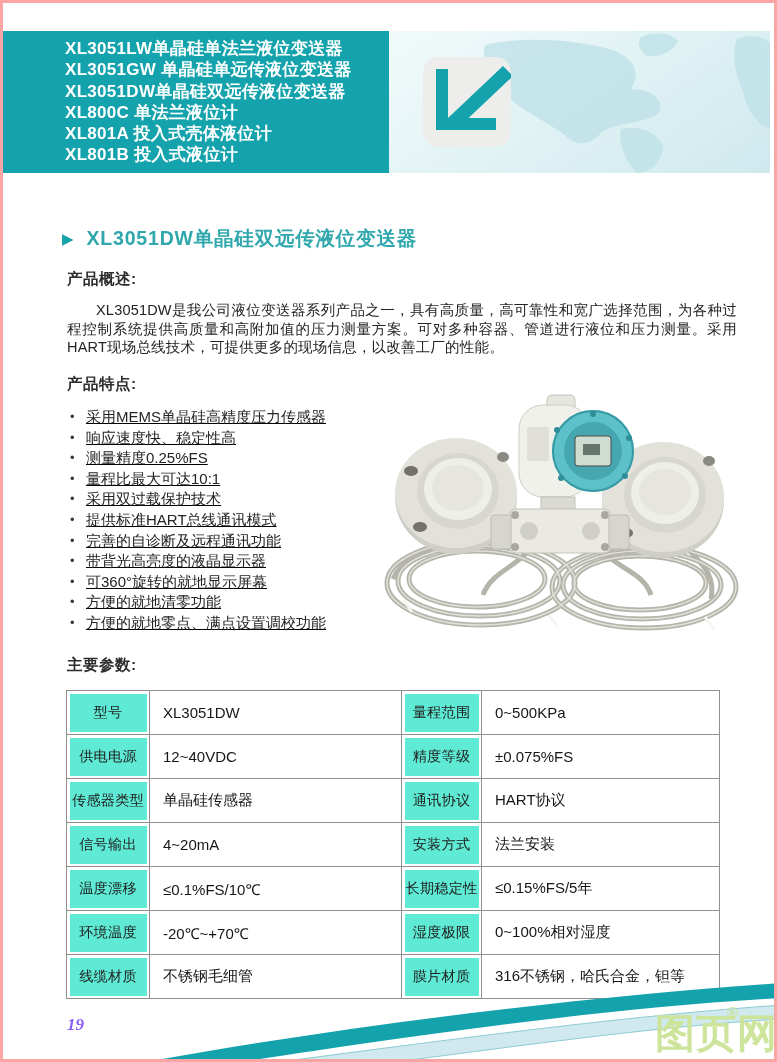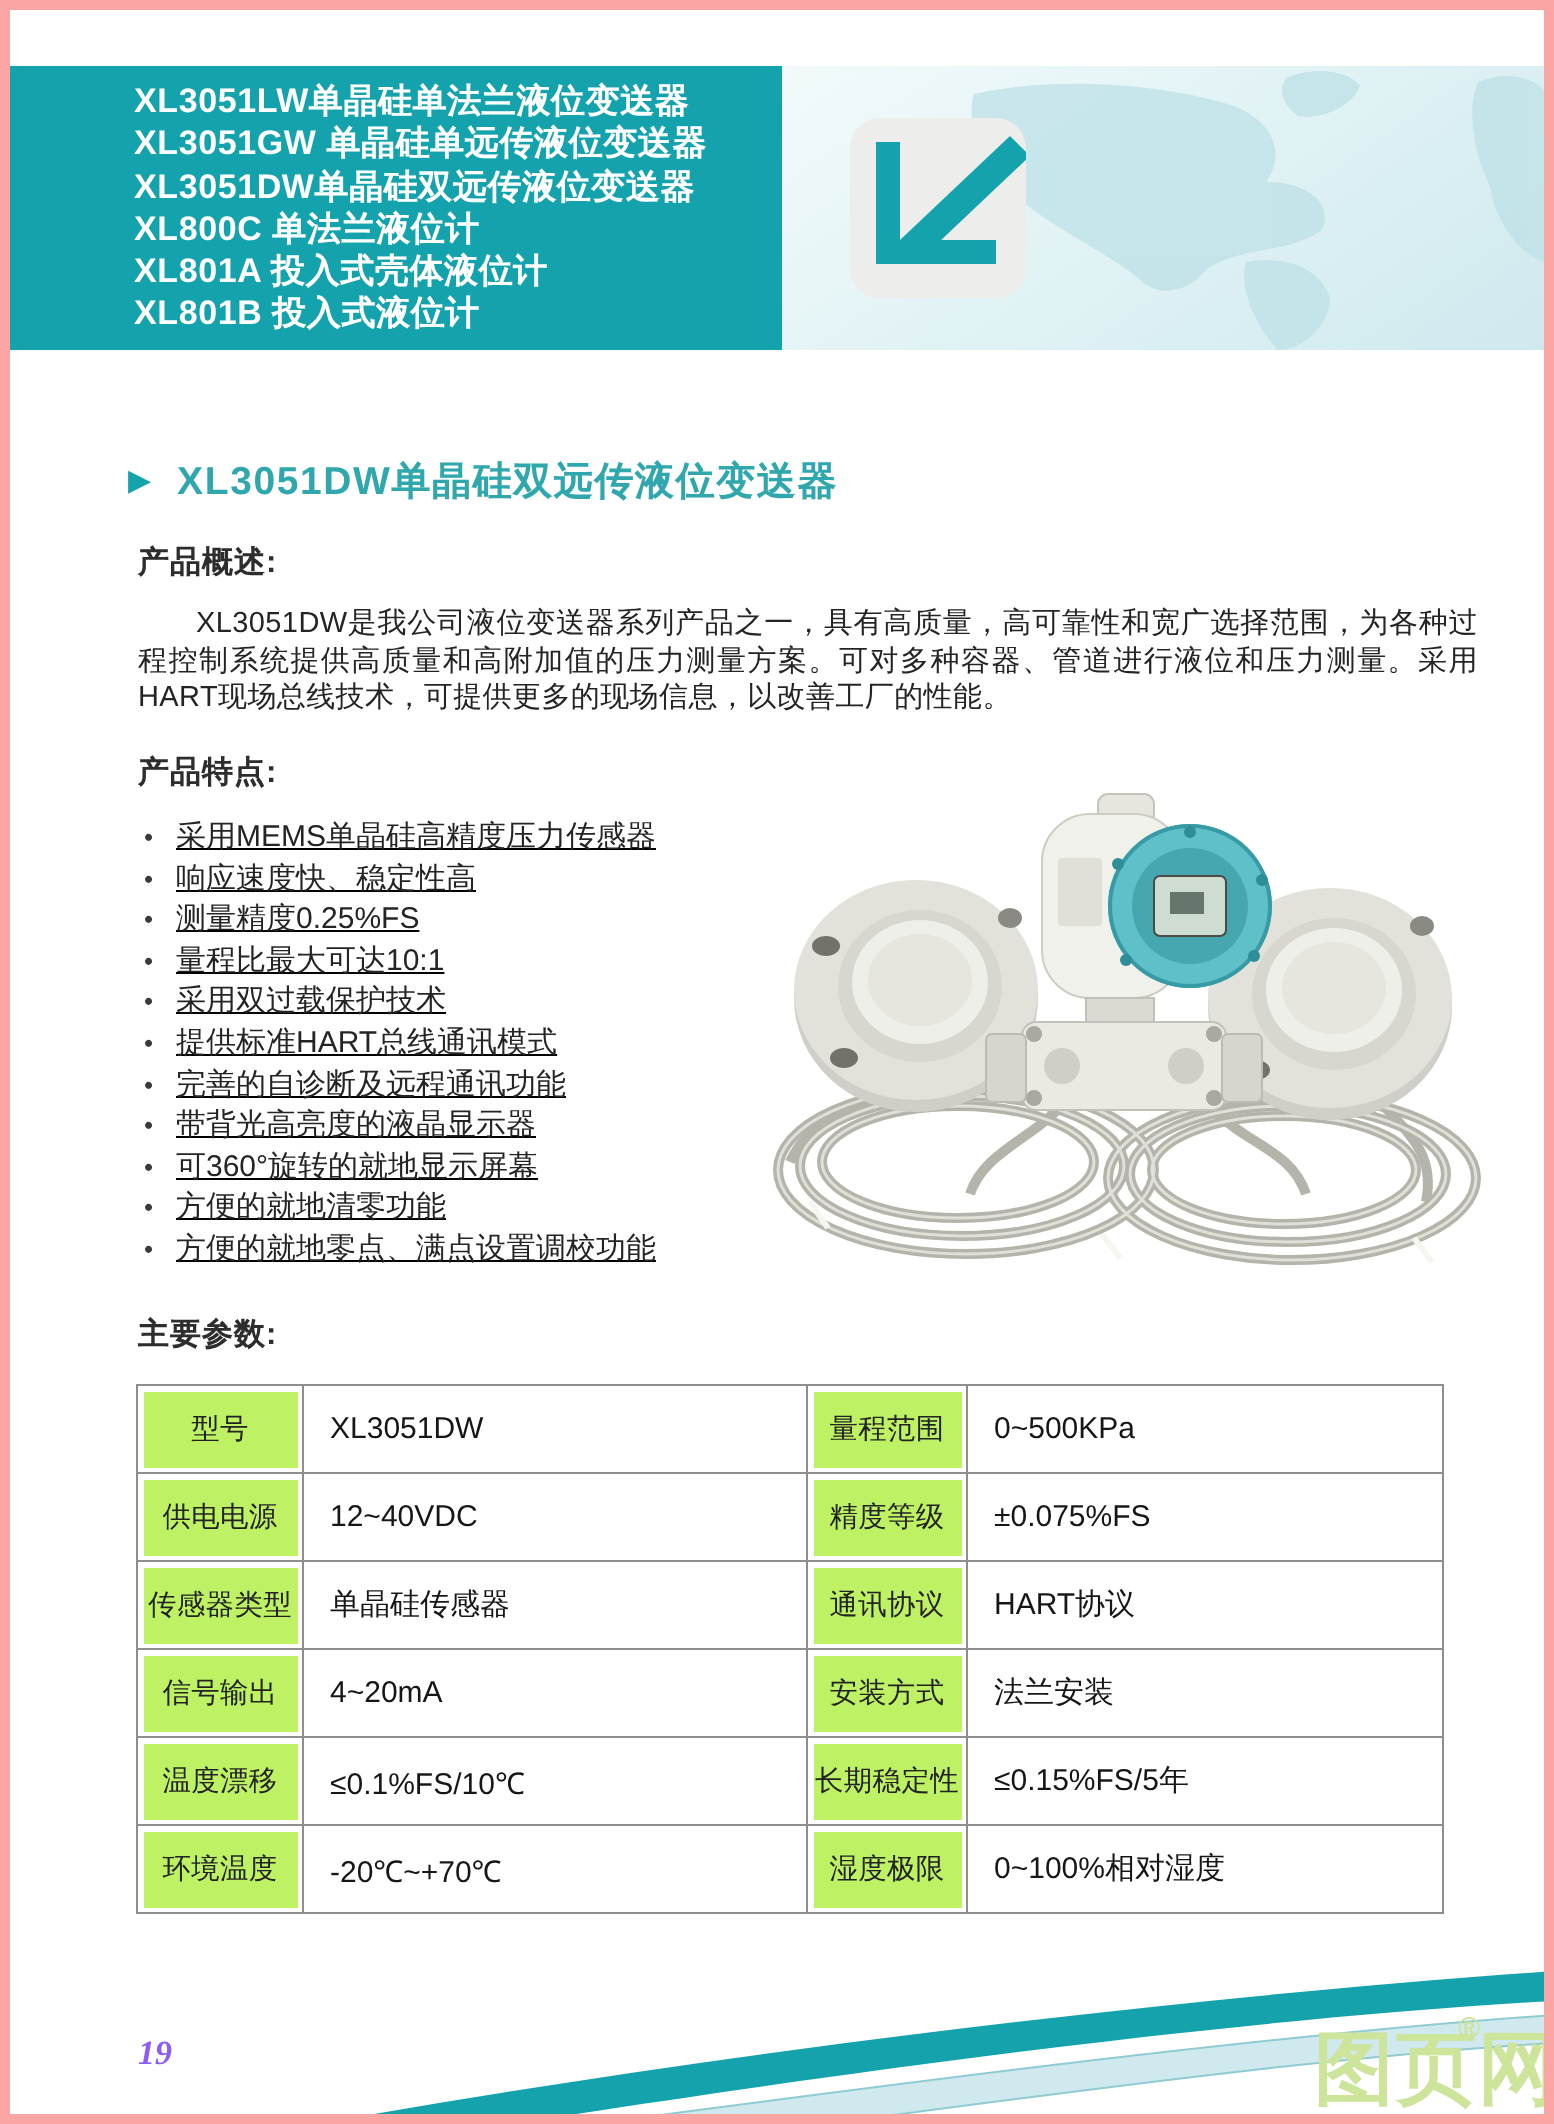--- a/index.html
+++ b/index.html
@@ -1,19 +1,19 @@
 <!DOCTYPE html>
 <html><head>
 <meta charset="utf-8">
 <style>
   html,body { margin:0; padding:0; background:#fff; }
   .page {
     position:relative; width:777px; height:1062px; background:#ffffff;
     overflow:hidden; font-family:"Liberation Sans", sans-serif;
-    border:5px solid #fca5a5; box-sizing:border-box;
+    border:3px solid #fca5a5; box-sizing:border-box;
   }
 
   
   .header-band { position:absolute; top:28px; left:0; width:767px; height:142px; }
   .header-left {
     position:absolute; left:0; top:0; width:386px; height:142px;
     background:#14a3ac; color:#ffffff; box-sizing:border-box; padding:7px 0 0 62px;
   }
   .model-line { font-size:17px; line-height:21.3px; font-weight:600; letter-spacing:0.3px; white-space:nowrap; }
   .header-right {
@@ -57,21 +57,21 @@
   
   .product { position:absolute; left:340px; top:390px; width:437px; height:250px; }
 
   
   .params {
     position:absolute; left:63px; top:687px; width:653px;
     border-collapse:collapse; table-layout:fixed; border:1px solid #767676;
   }
   .params td { border:1px solid #8f8f8f; height:37px; vertical-align:middle; }
   .params td.lab {
-    background:#bef264; background-clip:content-box; padding:3px;
+    background:#5eead4; background-clip:content-box; padding:3px;
     text-align:center; font-size:14.2px; color:#222; letter-spacing:0.2px;
   }
   .params td.val { padding:0 4px 0 13px; font-size:15px; color:#161616; }
 
   
   .swoosh { position:absolute; left:0; top:952px; width:777px; height:110px; }
   .pageno {
     position:absolute; left:64px; top:1012px;
     font-family:"Liberation Serif", serif; font-style:italic; font-weight:bold;
     font-size:17px; color:#8b5cf6;
@@ -257,20 +257,26 @@
         <td class="val">≤0.1%FS/10℃</td>
         <td class="lab">长期稳定性</td>
         <td class="val">≤0.15%FS/5年</td>
       </tr>
       <tr>
         <td class="lab">环境温度</td>
         <td class="val">-20℃~+70℃</td>
         <td class="lab">湿度极限</td>
         <td class="val">0~100%相对湿度</td>
       </tr>
+      <tr>
+        <td class="lab">线缆材质</td>
+        <td class="val">不锈钢毛细管</td>
+        <td class="lab">膜片材质</td>
+        <td class="val">316不锈钢，哈氏合金，钽等</td>
+      </tr>
     </tbody>
   </table>
 
   <svg class="swoosh" viewBox="0 0 777 110" preserveAspectRatio="none">
     <path d="M238,112 C450,84 630,60 780,50 L780,64 C635,72 455,100 350,112 Z" fill="#cfe9ee" stroke="#8fcbd3" stroke-width="1"></path>
     <path d="M115,112 C330,72 575,42 780,28 L780,43 C575,54 335,92 205,112 Z" fill="#14a3ac"></path>
   </svg>
   <div class="pageno">19</div>
   <div class="watermark">
     <span>图页网</span>

